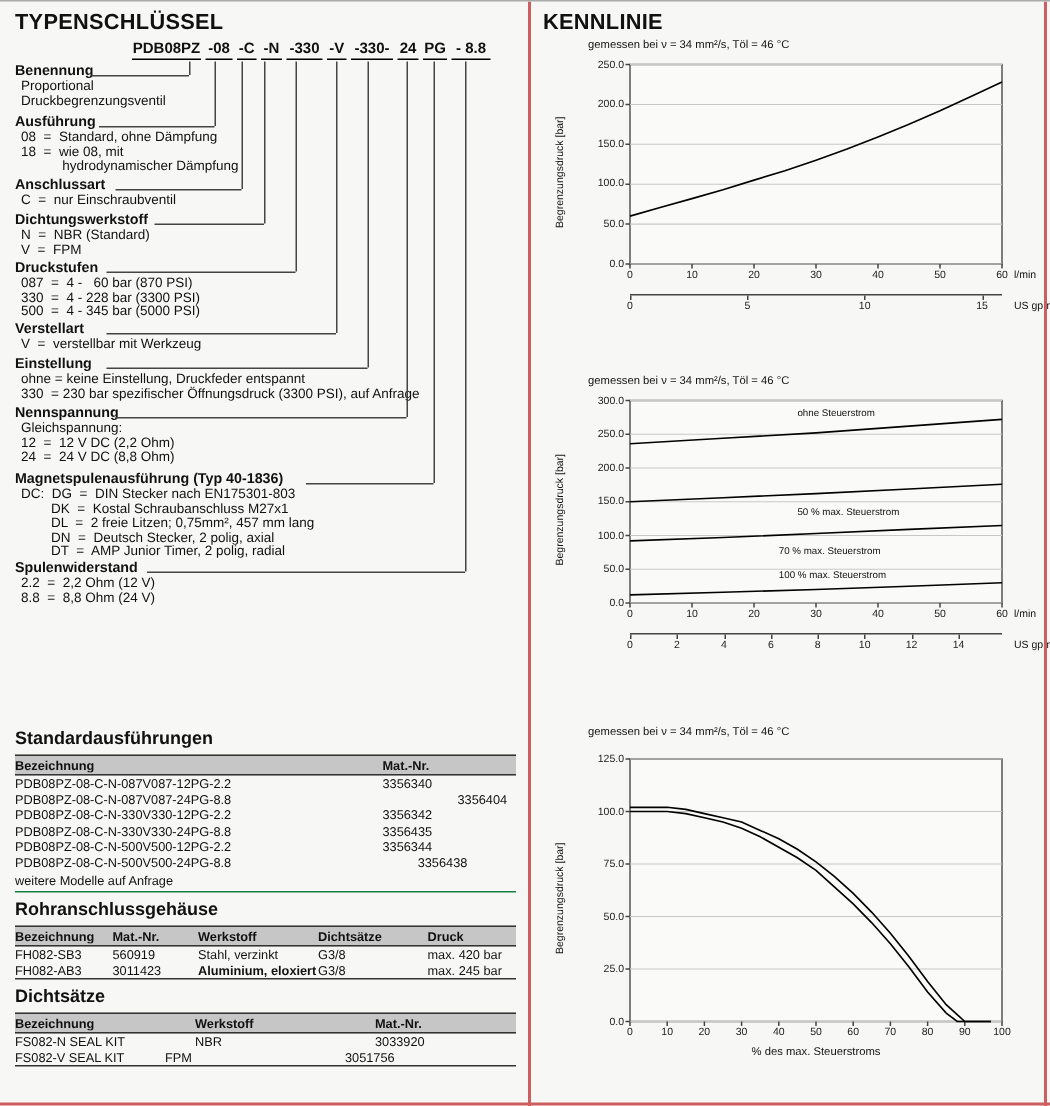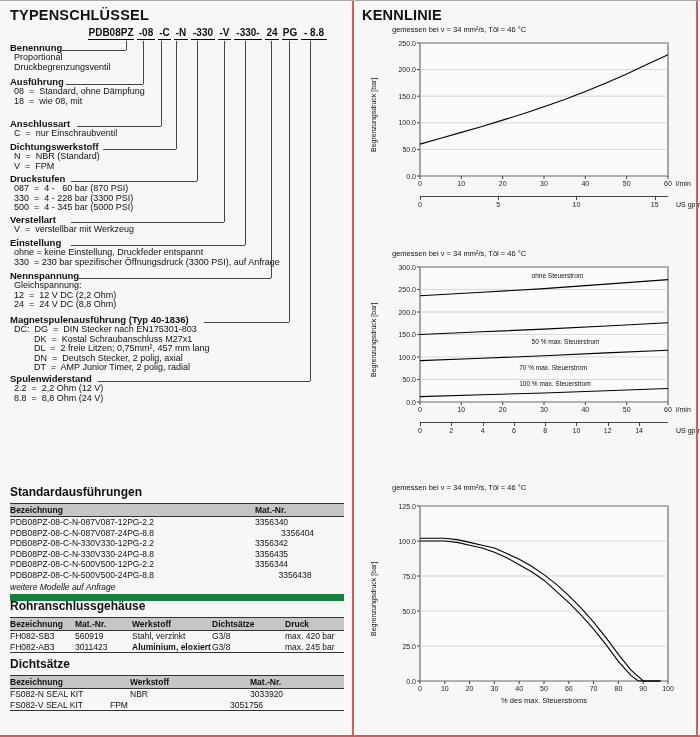--- a/index.html
+++ b/index.html
@@ -20,21 +20,21 @@
   .ts-line{font-size:9px;line-height:9.5px;white-space:pre;padding-left:4px;}
   .kline{position:absolute;background:#444;}
   
   .tablesec{position:absolute;left:10px;width:334px;}
   .h2{font-size:12px;font-weight:bold;margin:0 0 4px 0;}
   .trow{display:flex;align-items:center;height:10.5px;}
   .thead{background:#c6c6c6;border-top:1px solid #333;border-bottom:1px solid #333;height:12px;}
   .thead .tcell{font-weight:bold;}
   .tcell{font-size:8.5px;white-space:nowrap;overflow:hidden;flex:0 0 auto;}
   .tbl.ruled{border-bottom:1px solid #333;}
-  .tfoot{font-size:8.5px;padding:2px 0 2px 0;border-bottom:7px solid #15803d;font-style:italic;}
+  .tfoot{font-size:8.5px;padding:2px 0 2px 0;border-bottom:1px solid #15803d;}
   
   .col-right{position:absolute;left:358px;top:0;width:342px;height:737px;}
   .h1r{position:absolute;left:4px;top:6px;font-size:14.5px;font-weight:bold;letter-spacing:.2px;}
   .chart{position:absolute;left:0;width:340px;}
   .cap{position:absolute;left:34px;top:0;font-size:7.5px;white-space:nowrap;}
   .ylab{position:absolute;transform-origin:0 0;transform:rotate(-90deg);font-size:7px;white-space:nowrap;}
   .tick{position:absolute;font-size:7px;color:#222;white-space:nowrap;}
   .tick.r{text-align:right;}
   .tick.c{text-align:center;}
   .unit{position:absolute;font-size:7px;white-space:nowrap;}
@@ -68,20 +68,21 @@
 
       <div class="ts-sec" style="top:42px">
         <div class="ts-head">Benennung</div>
         <div class="ts-line">Proportional</div>
         <div class="ts-line">Druckbegrenzungsventil</div>
       </div>
       <div class="ts-sec" style="top:76px">
         <div class="ts-head">Ausführung</div>
         <div class="ts-line">08  =  Standard, ohne Dämpfung</div>
         <div class="ts-line">18  =  wie 08, mit</div>
+        <div class="ts-line">           hydrodynamischer Dämpfung</div>
       </div>
       <div class="ts-sec" style="top:118px">
         <div class="ts-head">Anschlussart</div>
         <div class="ts-line">C  =  nur Einschraubventil</div>
       </div>
       <div class="ts-sec" style="top:141px">
         <div class="ts-head">Dichtungswerkstoff</div>
         <div class="ts-line">N  =  NBR (Standard)</div>
         <div class="ts-line">V  =  FPM</div>
       </div>
@@ -146,21 +147,21 @@
       <div class="tbl">
           <div class="trow thead">
             <div class="tcell" style="width: 245px;">Bezeichnung</div>
             <div class="tcell" style="width: 80px;">Mat.-Nr.</div>
           </div>
           <div class="trow">
             <div class="tcell" style="width: 245px;">PDB08PZ-08-C-N-087V087-12PG-2.2</div>
             <div class="tcell" style="width: 80px;">3356340</div>
           </div>
           <div class="trow">
-            <div class="tcell" style="width: 271px;">PDB08PZ-08-C-N-087V087-24PG-8.8</div>
+            <div class="tcell" style="width: 295px;">PDB08PZ-08-C-N-087V087-24PG-8.8</div>
             <div class="tcell" style="width: 80px;">3356404</div>
           </div>
           <div class="trow">
             <div class="tcell" style="width: 245px;">PDB08PZ-08-C-N-330V330-12PG-2.2</div>
             <div class="tcell" style="width: 80px;">3356342</div>
           </div>
           <div class="trow">
             <div class="tcell" style="width: 245px;">PDB08PZ-08-C-N-330V330-24PG-8.8</div>
             <div class="tcell" style="width: 80px;">3356435</div>
           </div>

